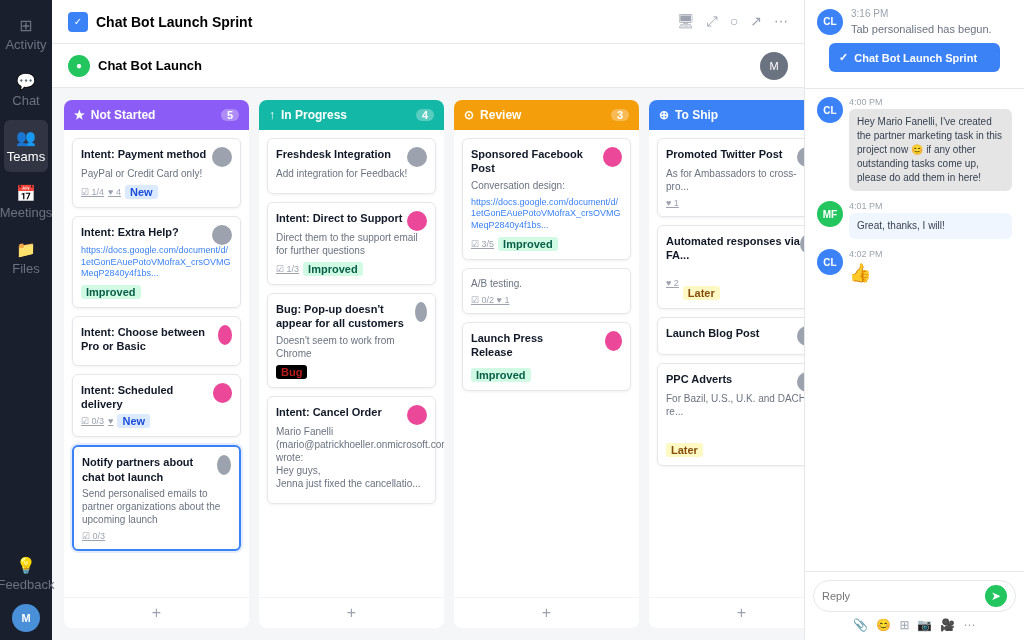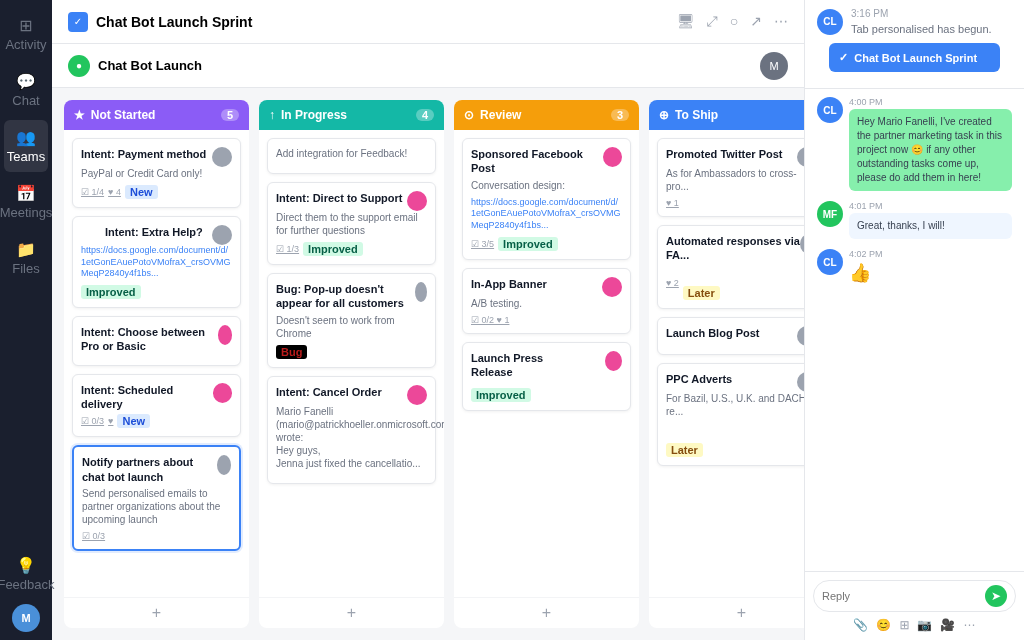--- a/index.html
+++ b/index.html
@@ -66,21 +66,21 @@
     .chat-panel { width: 220px; background: white; border-left: 1px solid #e5e7eb; display: flex; flex-direction: column; }
     .chat-header { padding: 8px 12px; border-bottom: 1px solid #e5e7eb; }
     .chat-time { font-size: 10px; color: #9ca3af; margin-bottom: 4px; }
     .chat-system { font-size: 11px; color: #6b7280; }
     .chat-launch-btn { background: #3b82f6; color: white; padding: 8px 10px; border-radius: 6px; font-size: 11px; font-weight: 600; display: flex; align-items: center; gap: 6px; margin: 8px 12px; }
     .chat-messages { flex: 1; overflow-y: auto; padding: 8px 12px; display: flex; flex-direction: column; gap: 10px; }
     .chat-msg { display: flex; gap: 6px; align-items: flex-start; }
     .chat-msg-avatar { width: 26px; height: 26px; border-radius: 50%; flex-shrink: 0; display: flex; align-items: center; justify-content: center; font-size: 10px; color: white; font-weight: 600; }
     .chat-msg-body { flex: 1; }
     .chat-msg-time { font-size: 9px; color: #9ca3af; margin-bottom: 2px; }
-    .chat-msg-text { background: #86efac; border-radius: 6px; padding: 6px 8px; font-size: 10px; color: #374151; line-height: 1.4; }
+    .chat-msg-text { background: #e5e5e5; border-radius: 6px; padding: 6px 8px; font-size: 10px; color: #374151; line-height: 1.4; }
     .chat-msg-text.blue-bg { background: #eff6ff; }
     .chat-msg-emoji { font-size: 18px; padding: 0; background: none; }
 
     
     .chat-input-area { border-top: 1px solid #e5e7eb; padding: 8px; }
     .chat-input-row { display: flex; align-items: center; border: 1px solid #e5e7eb; border-radius: 20px; padding: 4px 8px; }
     .chat-input { flex: 1; border: none; outline: none; font-size: 11px; color: #374151; background: transparent; }
     .chat-send-btn { width: 22px; height: 22px; border-radius: 50%; background: #22c55e; display: flex; align-items: center; justify-content: center; color: white; font-size: 12px; cursor: pointer; }
     .chat-toolbar { display: flex; gap: 8px; padding: 6px 4px 0; justify-content: center; }
     .chat-tool-icon { color: #9ca3af; font-size: 12px; cursor: pointer; }
@@ -154,21 +154,21 @@
           </div>
           <div class="card-desc">PayPal or Credit Card only!</div>
           <div class="card-footer">
             <span class="card-stat">☑ 1/4</span>
             <span class="card-stat">♥ 4</span>
             <span class="card-badge badge-new">New</span>
           </div>
         </div>
 
         <div class="card">
-          <div style="display:flex;justify-content:space-between;align-items:flex-start;margin-left:24px;">
+          <div style="display:flex;justify-content:space-between;align-items:flex-start;">
             <span class="card-title">Intent: Extra Help?</span>
             <div class="card-avatar av-gray"></div>
           </div>
           <div class="card-link">https://docs.google.com/document/d/1etGonEAuePotoVMofraX_crsOVMGMeqP2840y4f1bs...</div>
           <div class="card-footer">
             <span class="card-badge badge-improved">Improved</span>
           </div>
         </div>
 
         <div class="card">
@@ -205,20 +205,24 @@
     </div>
 
     <div class="column col-in-progress">
       <div class="column-header">
         <span class="col-icon">↑</span>
         <span>In Progress</span>
         <span class="col-count">4</span>
       </div>
       <div class="column-cards">
         <div class="card">
+          <div style="display:flex;justify-content:space-between;align-items:flex-start;">
+            <span class="card-title">Freshdesk Integration</span>
+            <div class="card-avatar av-gray"></div>
+          </div>
           <div class="card-desc">Add integration for Feedback!</div>
         </div>
 
         <div class="card">
           <div style="display:flex;justify-content:space-between;align-items:flex-start;">
             <span class="card-title">Intent: Direct to Support</span>
             <div class="card-avatar av-pink"></div>
           </div>
           <div class="card-desc">Direct them to the support email for further questions</div>
           <div class="card-footer">
@@ -265,24 +269,20 @@
           </div>
           <div class="card-desc">Conversation design:</div>
           <div class="card-link">https://docs.google.com/document/d/1etGonEAuePotoVMofraX_crsOVMGMeqP2840y4f1bs...</div>
           <div class="card-footer">
             <span class="card-stat">☑ 3/5</span>
             <span class="card-badge badge-improved">Improved</span>
           </div>
         </div>
 
         <div class="card">
-          <div style="display:flex;justify-content:space-between;align-items:flex-start;">
-            <span class="card-title">In-App Banner</span>
-            <div class="card-avatar av-pink"></div>
-          </div>
           <div class="card-desc">A/B testing.</div>
           <div class="card-footer">
             <span class="card-stat">☑ 0/2 ♥ 1</span>
           </div>
         </div>
 
         <div class="card">
           <div style="display:flex;justify-content:space-between;align-items:flex-start;gap:36px;">
             <span class="card-title">Launch Press Release</span>
             <div class="card-avatar av-pink"></div>

